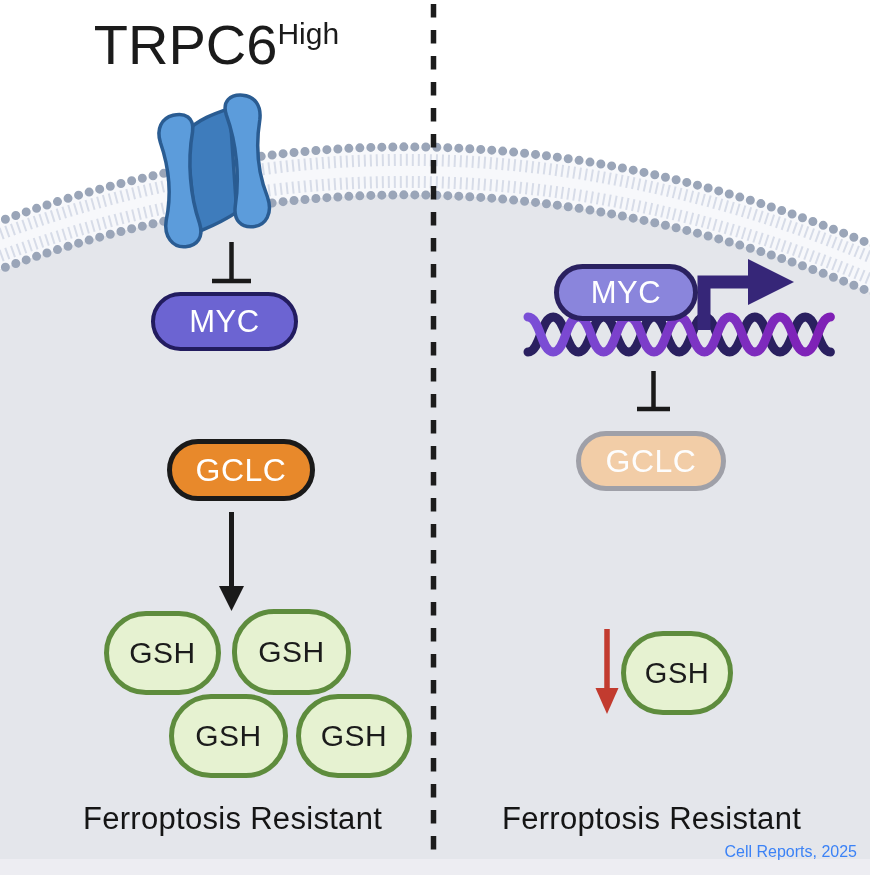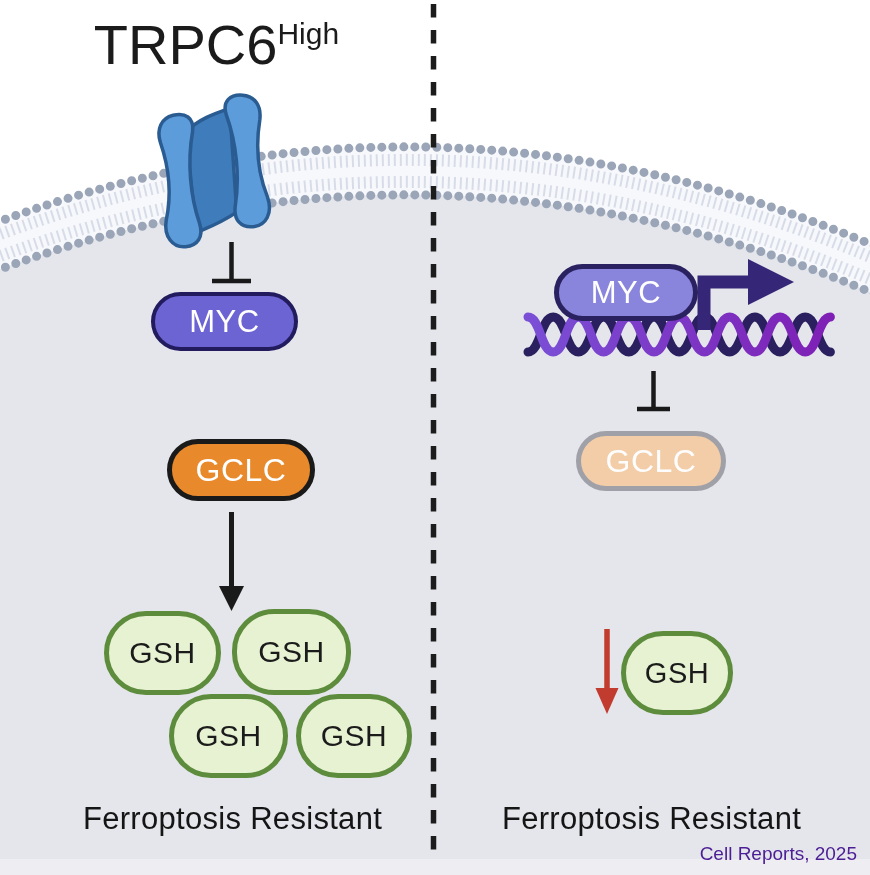--- a/index.html
+++ b/index.html
@@ -48,21 +48,21 @@
   .gsh-r{left:621px;top:631px;width:112px;height:84px;font-size:29px;}
 
   .footer-label{
     position:absolute;top:801px;z-index:2;text-align:center;
     font-size:31px;color:#151515;font-weight:500;letter-spacing:0.3px;
   }
   #footer-left{left:16px;width:433px;}
   #footer-right{left:433px;width:437px;}
   #credit{
     position:absolute;right:13px;top:843px;z-index:2;
-    font-size:19px;color:#4c1d95;
+    font-size:16px;color:#3b82f6;
   }
 </style>
 </head>
 <body>
 
 <div id="canvas">
 
   <svg id="bg-svg" width="870" height="875" viewBox="0 0 870 875">
     <defs>
       <linearGradient id="dnagrad" x1="528" y1="0" x2="832" y2="0" gradientUnits="userSpaceOnUse">

